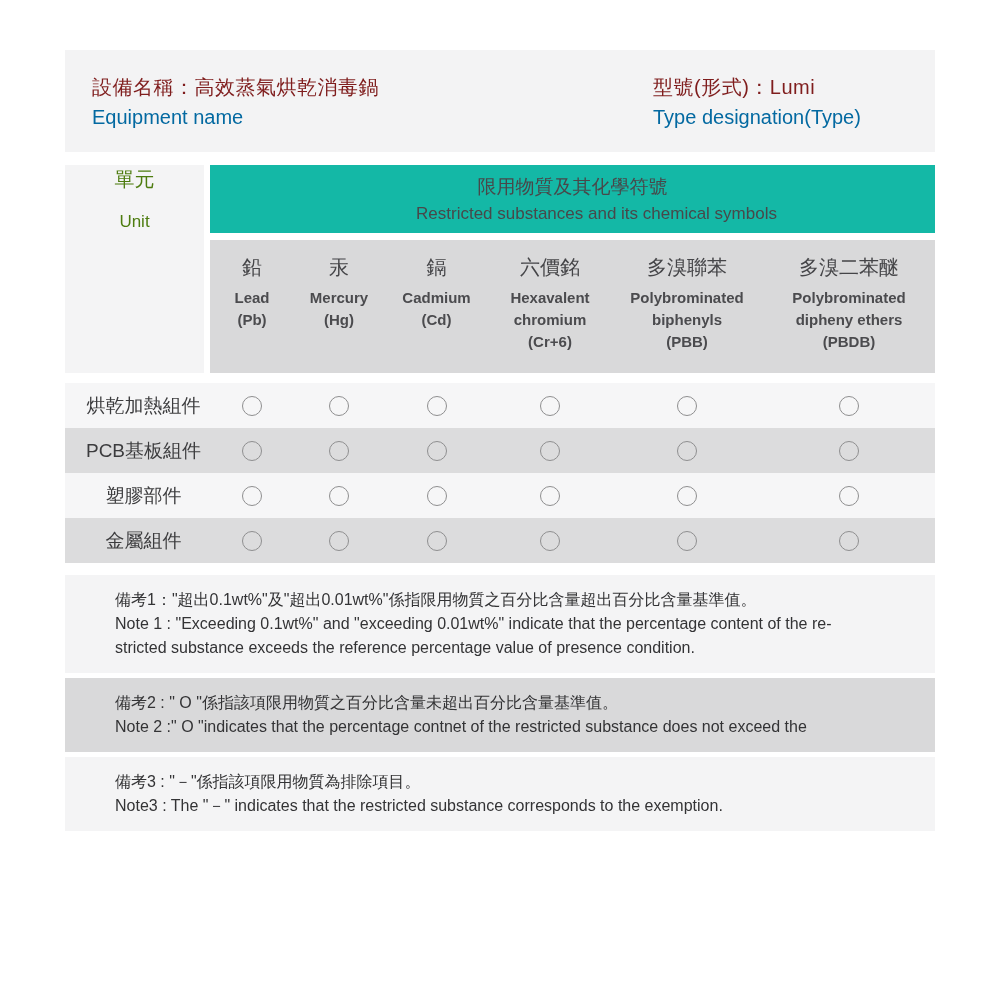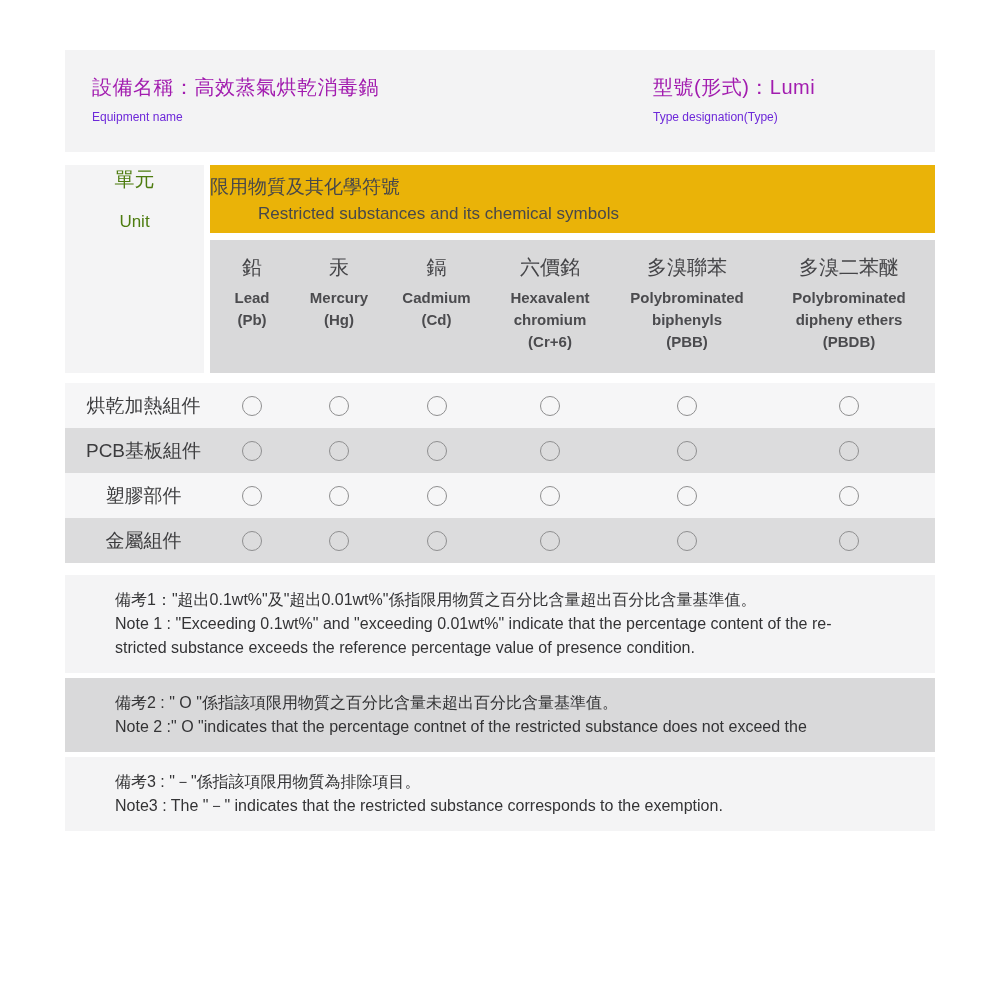--- a/index.html
+++ b/index.html
@@ -13,40 +13,40 @@
 
   
   .top-block {
     background: #f3f3f4;
     height: 102px;
     display: flex;
     justify-content: space-between;
     padding: 22px 20px 0 27px;
   }
   .top-col { display: flex; flex-direction: column; }
-  .top-col .zh { font-size: 20px; line-height: 30px; color: #a21caf; letter-spacing: 0.5px; }
-  .top-col .en { font-size: 12px; line-height: 30px; color: #6d28d9; }
+  .top-col .zh { font-size: 20px; line-height: 30px; color: #7f1d1d; letter-spacing: 0.5px; }
+  .top-col .en { font-size: 20px; line-height: 30px; color: #0369a1; }
   .top-col.right { width: 262px; }
 
   
   .table-header { display: flex; gap: 6px; margin-top: 13px; }
   .unit-cell {
     width: 139px; height: 208px;
     background: #f4f4f5;
     display: flex; flex-direction: column;
     align-items: center; justify-content: flex-start;
     color: #4d7c0f;
   }
   .unit-cell .zh { font-size: 20px; line-height: 28px; }
   .unit-cell .en { font-size: 17px; line-height: 26px; margin-top: 16px; }
   .header-right { flex: 1; display: flex; flex-direction: column; gap: 7px; }
   .title-cell {
-    height: 68px; background: #eab308;
+    height: 68px; background: #14b8a6;
     display: flex; flex-direction: column;
-    justify-content: center;
+    align-items: center; justify-content: center;
     color: #48484a;
   }
   .title-cell .zh { font-size: 19px; line-height: 28px; }
   .title-cell .en { font-size: 17px; line-height: 25px; margin-left: 48px; }
   .cols-cell {
     height: 133px; background: #d9d9da;
     padding-top: 12px;
   }
   .cols-grid {
     display: grid;

